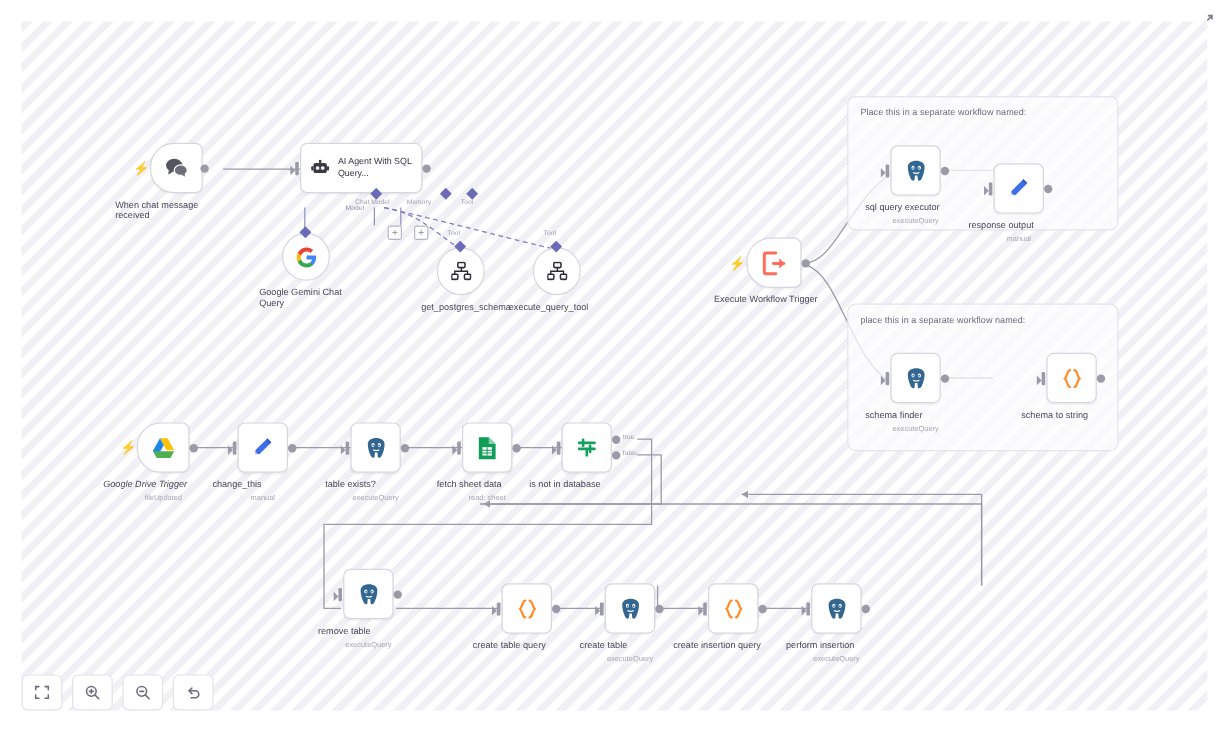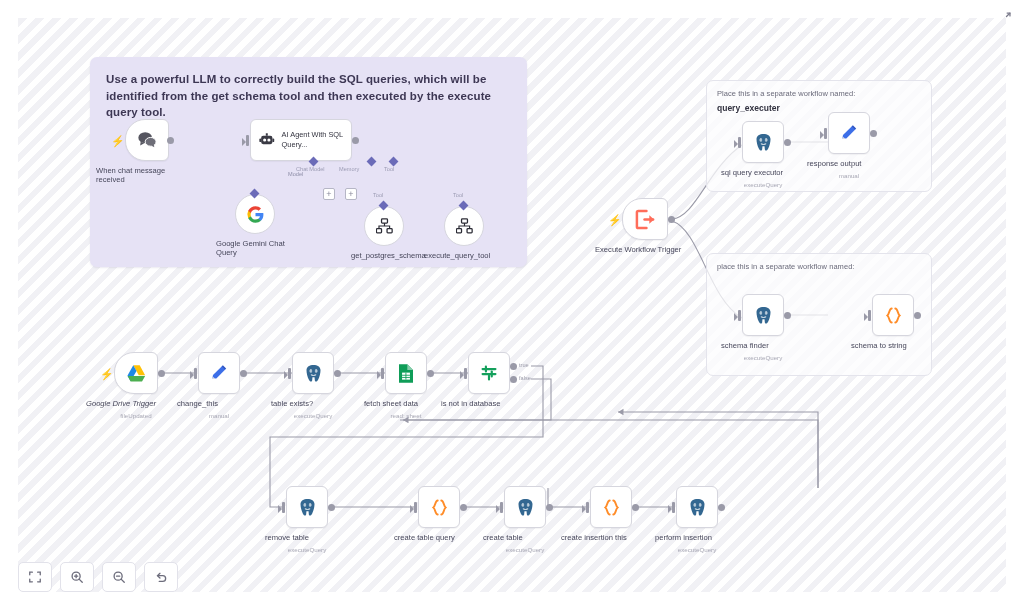--- a/index.html
+++ b/index.html
@@ -143,23 +143,20 @@
         <path d="M302,155 C360,168 410,182 446,190"></path>
       </g>
 
       <g stroke="#8f8fc0" stroke-width="1" fill="none">
         <path d="M236,155 L236,178"></path>
         <path d="M294,155 L294,170"></path>
         <path d="M316,155 L316,170"></path>
       </g>
     </svg>
 
-    <div class="sticky" style="left:72px; top:39px; width:437px; height:210px;">
-      <div class="sticky-text">Use a powerful LLM to correctly build the SQL queries, which will be identified from the get schema tool and then executed by the execute query tool.</div>
-    </div>
 
     <div class="node" style="left:107px; top:101px;">
       <div class="trg-bolt" style="left:-14px; top:17px;">⚡</div>
       <div class="nbox trigger">
         <svg width="22" height="20" viewBox="0 0 24 22">
           <ellipse cx="10" cy="8.5" rx="7.5" ry="6" fill="#55555f"></ellipse>
           <path d="M5 13 L4.5 17 L9 14.5 Z" fill="#55555f"></path>
           <ellipse cx="16" cy="13" rx="6" ry="4.8" fill="#6e6e78" stroke="#fff" stroke-width="1.1"></ellipse>
           <path d="M19.5 16 L20 19 L16.5 17 Z" fill="#6e6e78"></path>
         </svg>
@@ -243,39 +240,38 @@
           <path d="M10 11 H19" stroke="#ff6d5a" stroke-width="2.6" stroke-linecap="round"></path>
           <path d="M15 6.5 L20 11 L15 15.5 Z" fill="#ff6d5a"></path>
         </svg>
       </div>
       <div class="port" style="left:46px; top:18px;"></div>
       <div class="nlabel" style="left:23px; width:100px;">Execute Workflow Trigger</div>
     </div>
 
     <div class="panel" style="left:688px; top:62px; width:226px; height:112px;">
       <div class="panel-caption">Place this in a separate workflow named:</div>
-      <div class="panel-name">query_executer</div>
     </div>
     <div class="node" style="left:724px; top:103px;text-decoration:underline;">
       <div class="inport" style="left:-4px; top:16px;"></div>
       <div class="nbox">
         <svg width="21" height="21" viewBox="0 0 24 24">
           <path d="M12 2.2c-4.4 0-8 2.1-8 6 0 3.4 1.1 7.6 2.6 10.6.6 1.2 1.5 2.4 2.6 2.4.8 0 1.2-.6 1.3-1.5.1-1 .2-2.4.3-3.5.3 0 .7.05 1.2.05s.9-.05 1.2-.05c.1 1.1.2 2.5.3 3.5.1.9.5 1.5 1.3 1.5 1.1 0 2-1.2 2.6-2.4 1.5-3 2.6-7.2 2.6-10.6 0-3.9-3.6-6-8-6z" fill="#336791"></path>
           <ellipse cx="9" cy="9" rx="1.5" ry="1.9" fill="#fff"></ellipse>
           <ellipse cx="15" cy="9" rx="1.5" ry="1.9" fill="#fff"></ellipse>
           <circle cx="9.2" cy="9.2" r=".8" fill="#336791"></circle>
           <circle cx="14.8" cy="9.2" r=".8" fill="#336791"></circle>
           <path d="M9 13.5 Q12 15 15 13.5" stroke="#fff" stroke-width="1.1" fill="none"></path>
         </svg>
       </div>
       <div class="port" style="left:42px; top:18px;"></div>
       <div class="nlabel">sql query executor</div>
       <div class="nsub">executeQuery</div>
     </div>
-    <div class="node" style="left:810px; top:94px;">
+    <div class="node" style="left:810px; top:118px;">
       <div class="inport" style="left:-4px; top:16px;"></div>
       <div class="nbox">
         <svg width="20" height="20" viewBox="0 0 24 24">
           <path d="M4 18.5 L4.8 14.5 L15.5 3.8 L19.5 7.8 L8.8 18.5 Z" fill="#3d6fe8"></path>
           <path d="M16.6 2.7 L20.6 6.7 L19.2 8.1 L15.2 4.1 Z" fill="#2f55c4"></path>
           <path d="M4 19.2 L7.6 19.2 L4.5 16.1 Z" fill="#dddde5"></path>
         </svg>
       </div>
       <div class="port" style="left:42px; top:18px;"></div>
       <div class="nlabel">response output</div>
@@ -384,21 +380,21 @@
           <rect x="10.7" y="14" width="2.6" height="7" rx="1.2" fill="#14a05c"></rect>
         </svg>
       </div>
       <div class="port" style="left:42px; top:11px;"></div>
       <div class="port" style="left:42px; top:24px;"></div>
       <div class="io-lbl" style="left:51px; top:10px;">true</div>
       <div class="io-lbl" style="left:51px; top:23px;">false</div>
       <div class="nlabel" style="width:96px;">is not in database</div>
     </div>
 
-    <div class="node" style="left:268px; top:468px;">
+    <div class="node" style="left:268px; top:456px;">
       <div class="inport" style="left:-4px; top:16px;"></div>
       <div class="nbox">
         <svg width="21" height="21" viewBox="0 0 24 24">
           <path d="M12 2.2c-4.4 0-8 2.1-8 6 0 3.4 1.1 7.6 2.6 10.6.6 1.2 1.5 2.4 2.6 2.4.8 0 1.2-.6 1.3-1.5.1-1 .2-2.4.3-3.5.3 0 .7.05 1.2.05s.9-.05 1.2-.05c.1 1.1.2 2.5.3 3.5.1.9.5 1.5 1.3 1.5 1.1 0 2-1.2 2.6-2.4 1.5-3 2.6-7.2 2.6-10.6 0-3.9-3.6-6-8-6z" fill="#336791"></path>
           <ellipse cx="9" cy="9" rx="1.5" ry="1.9" fill="#fff"></ellipse>
           <ellipse cx="15" cy="9" rx="1.5" ry="1.9" fill="#fff"></ellipse>
           <circle cx="9.2" cy="9.2" r=".8" fill="#336791"></circle>
           <circle cx="14.8" cy="9.2" r=".8" fill="#336791"></circle>
           <path d="M9 13.5 Q12 15 15 13.5" stroke="#fff" stroke-width="1.1" fill="none"></path>
         </svg>
@@ -439,21 +435,21 @@
 
     <div class="node" style="left:572px; top:468px;">
       <div class="inport" style="left:-4px; top:16px;"></div>
       <div class="nbox">
         <svg width="21" height="21" viewBox="0 0 24 24">
           <path d="M10 4 C7 4 7.5 10 5 12 C7.5 14 7 20 10 20" fill="none" stroke="#ff8c28" stroke-width="2.1" stroke-linecap="round"></path>
           <path d="M14 4 C17 4 16.5 10 19 12 C16.5 14 17 20 14 20" fill="none" stroke="#ff8c28" stroke-width="2.1" stroke-linecap="round"></path>
         </svg>
       </div>
       <div class="port" style="left:42px; top:18px;"></div>
-      <div class="nlabel" style="width:100px;">create insertion this</div>
+      <div class="nlabel" style="width:100px;">create insertion query</div>
     </div>
 
     <div class="node" style="left:658px; top:468px;">
       <div class="inport" style="left:-4px; top:16px;"></div>
       <div class="nbox">
         <svg width="21" height="21" viewBox="0 0 24 24">
           <path d="M12 2.2c-4.4 0-8 2.1-8 6 0 3.4 1.1 7.6 2.6 10.6.6 1.2 1.5 2.4 2.6 2.4.8 0 1.2-.6 1.3-1.5.1-1 .2-2.4.3-3.5.3 0 .7.05 1.2.05s.9-.05 1.2-.05c.1 1.1.2 2.5.3 3.5.1.9.5 1.5 1.3 1.5 1.1 0 2-1.2 2.6-2.4 1.5-3 2.6-7.2 2.6-10.6 0-3.9-3.6-6-8-6z" fill="#336791"></path>
           <ellipse cx="9" cy="9" rx="1.5" ry="1.9" fill="#fff"></ellipse>
           <ellipse cx="15" cy="9" rx="1.5" ry="1.9" fill="#fff"></ellipse>
           <circle cx="9.2" cy="9.2" r=".8" fill="#336791"></circle>

